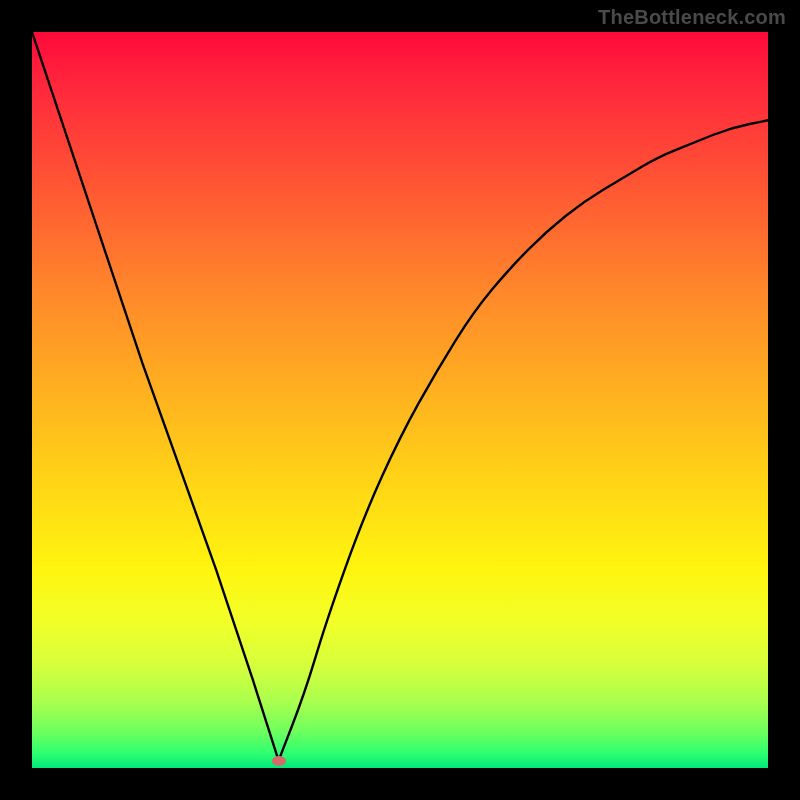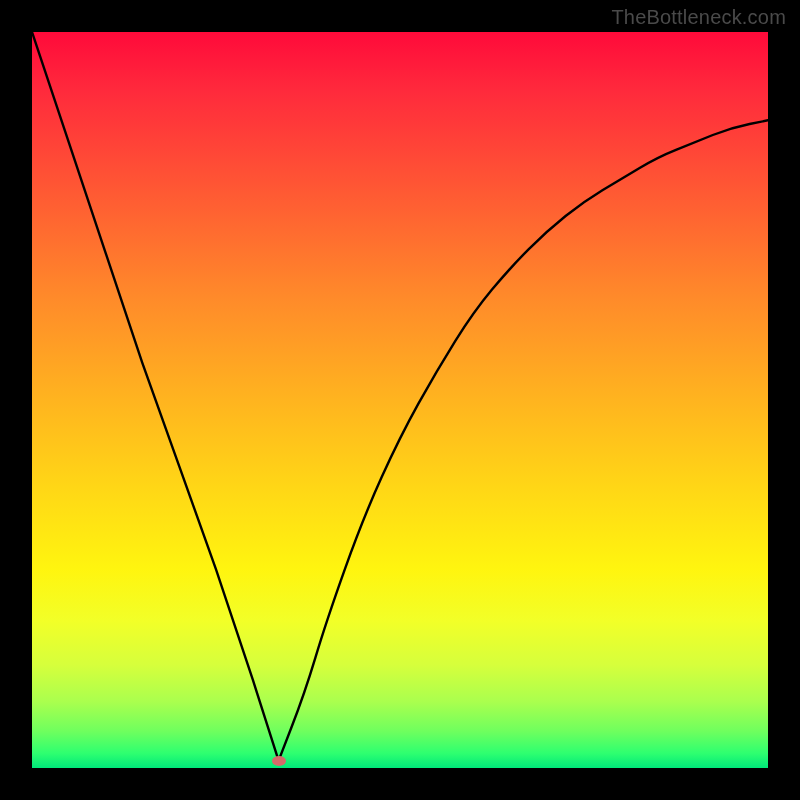--- a/index.html
+++ b/index.html
@@ -16,21 +16,21 @@
     width: 800px;
     height: 800px;
     background: #000;
   }
   .watermark {
     position: absolute;
     top: 6px;
     right: 14px;
     color: #4a4a4a;
     font-size: 20px;
-    font-weight: 400;
+    font-weight: 700;
     letter-spacing: 0.2px;
     user-select: none;
   }
   .plot {
     position: absolute;
     left: 32px;
     top: 32px;
     width: 736px;
     height: 736px;
     

